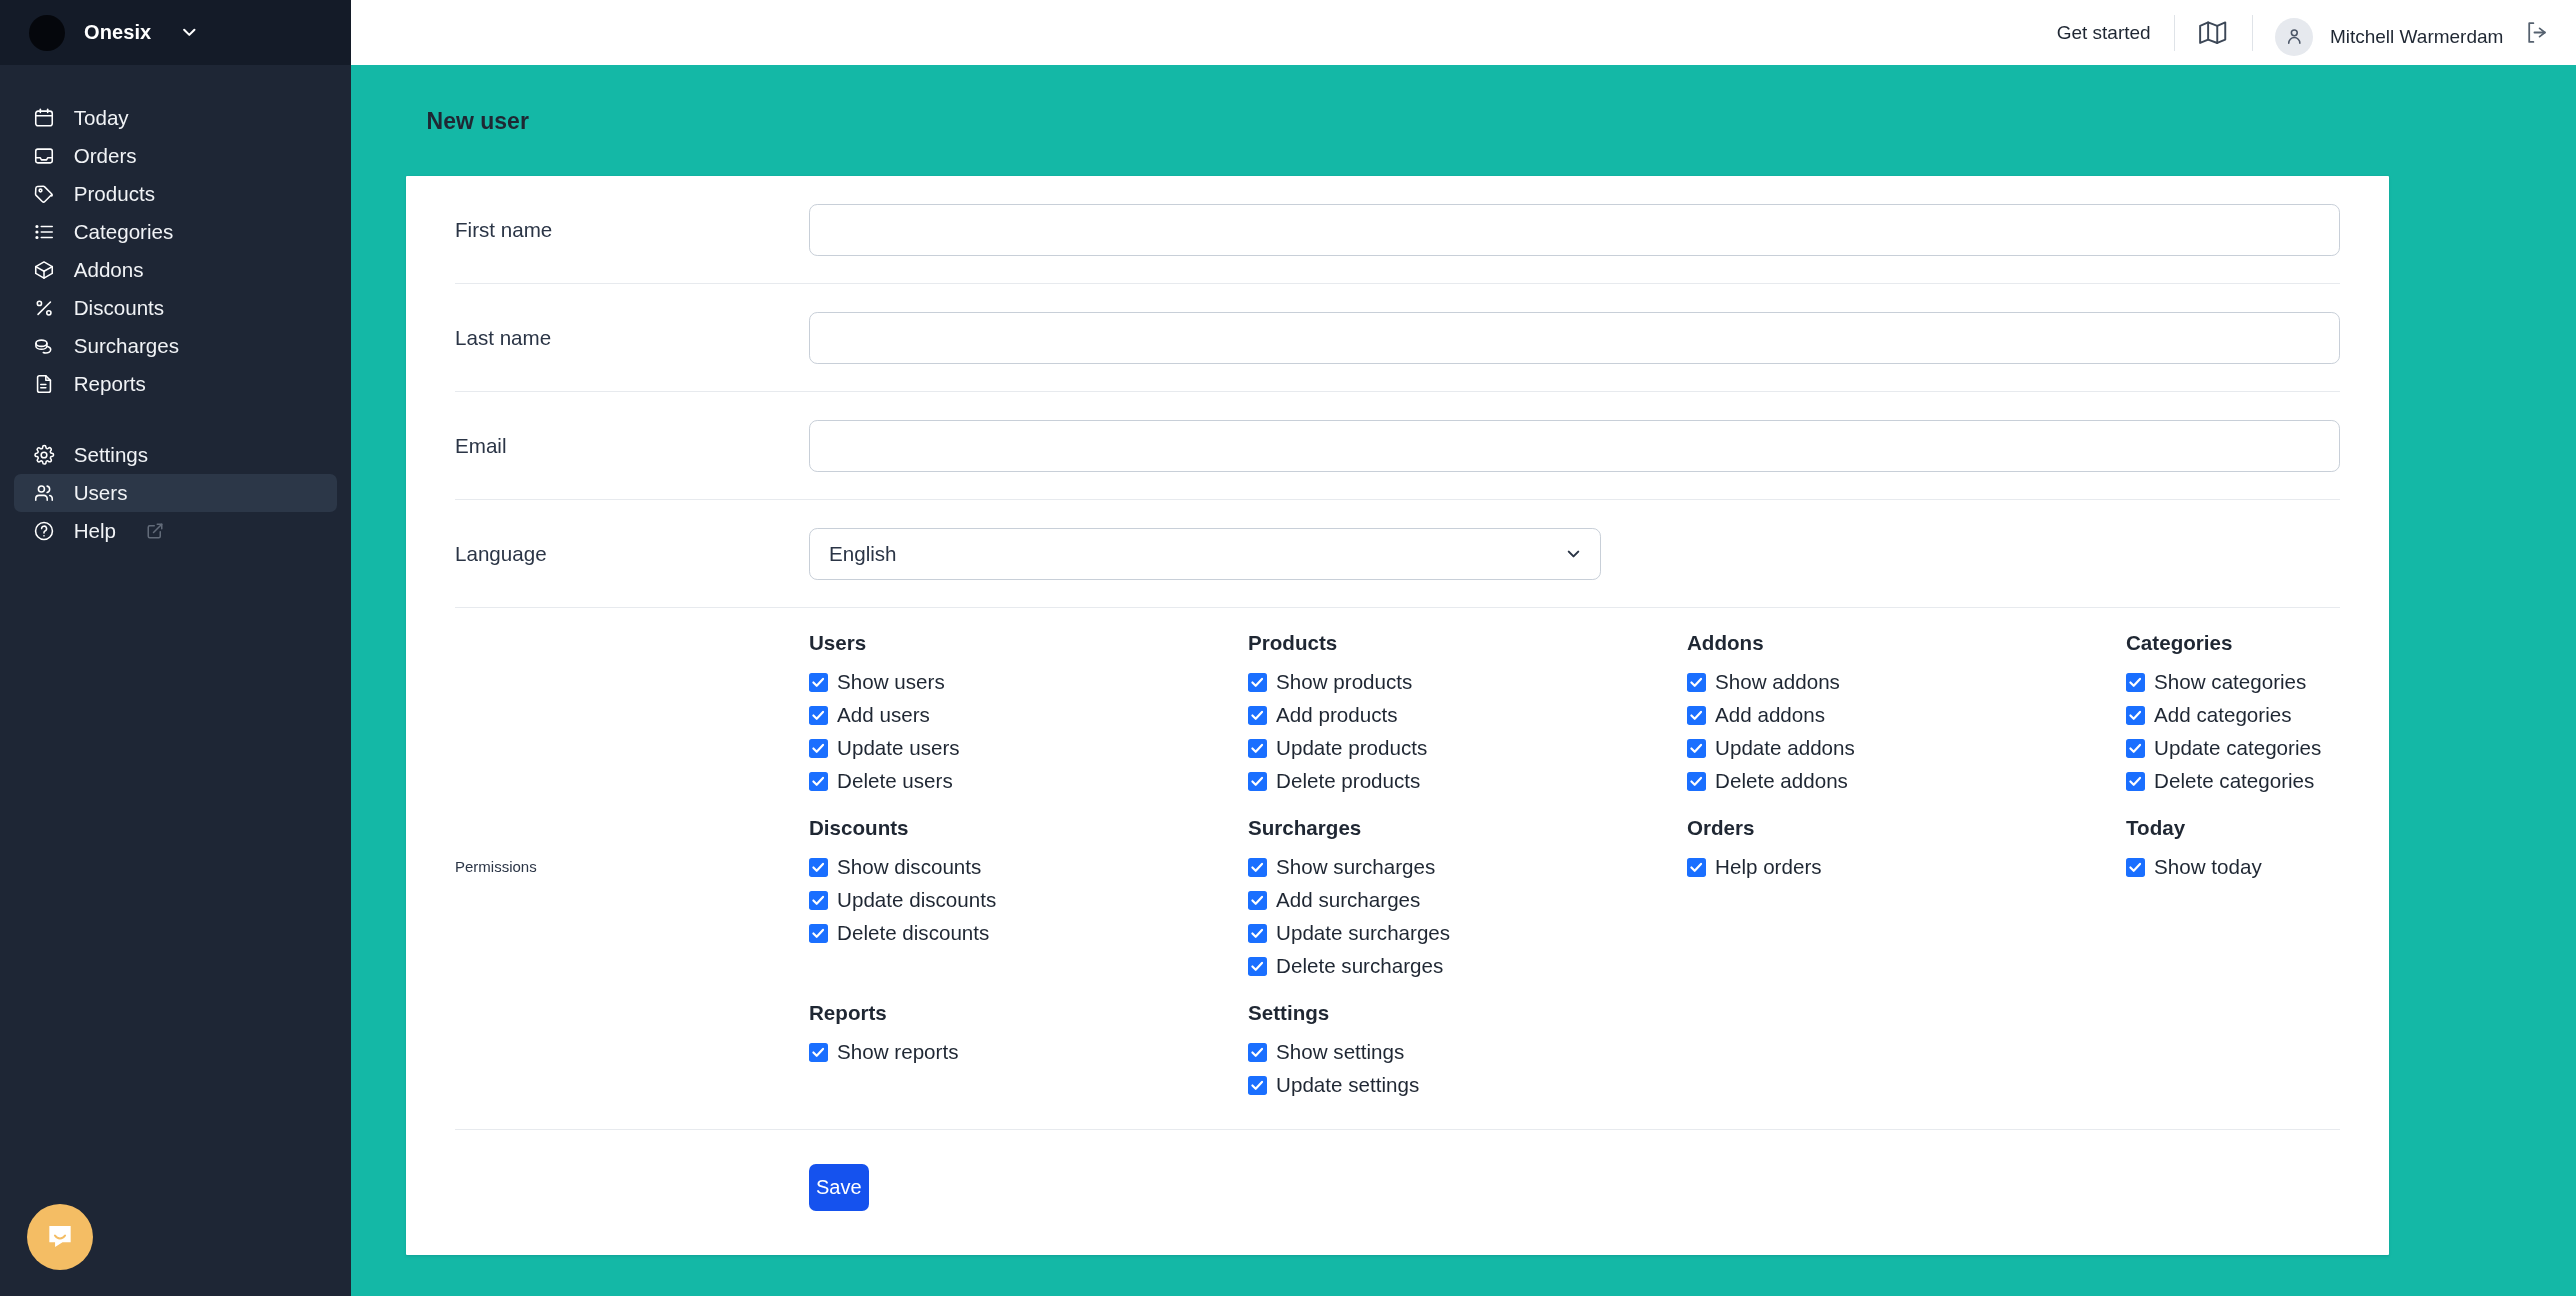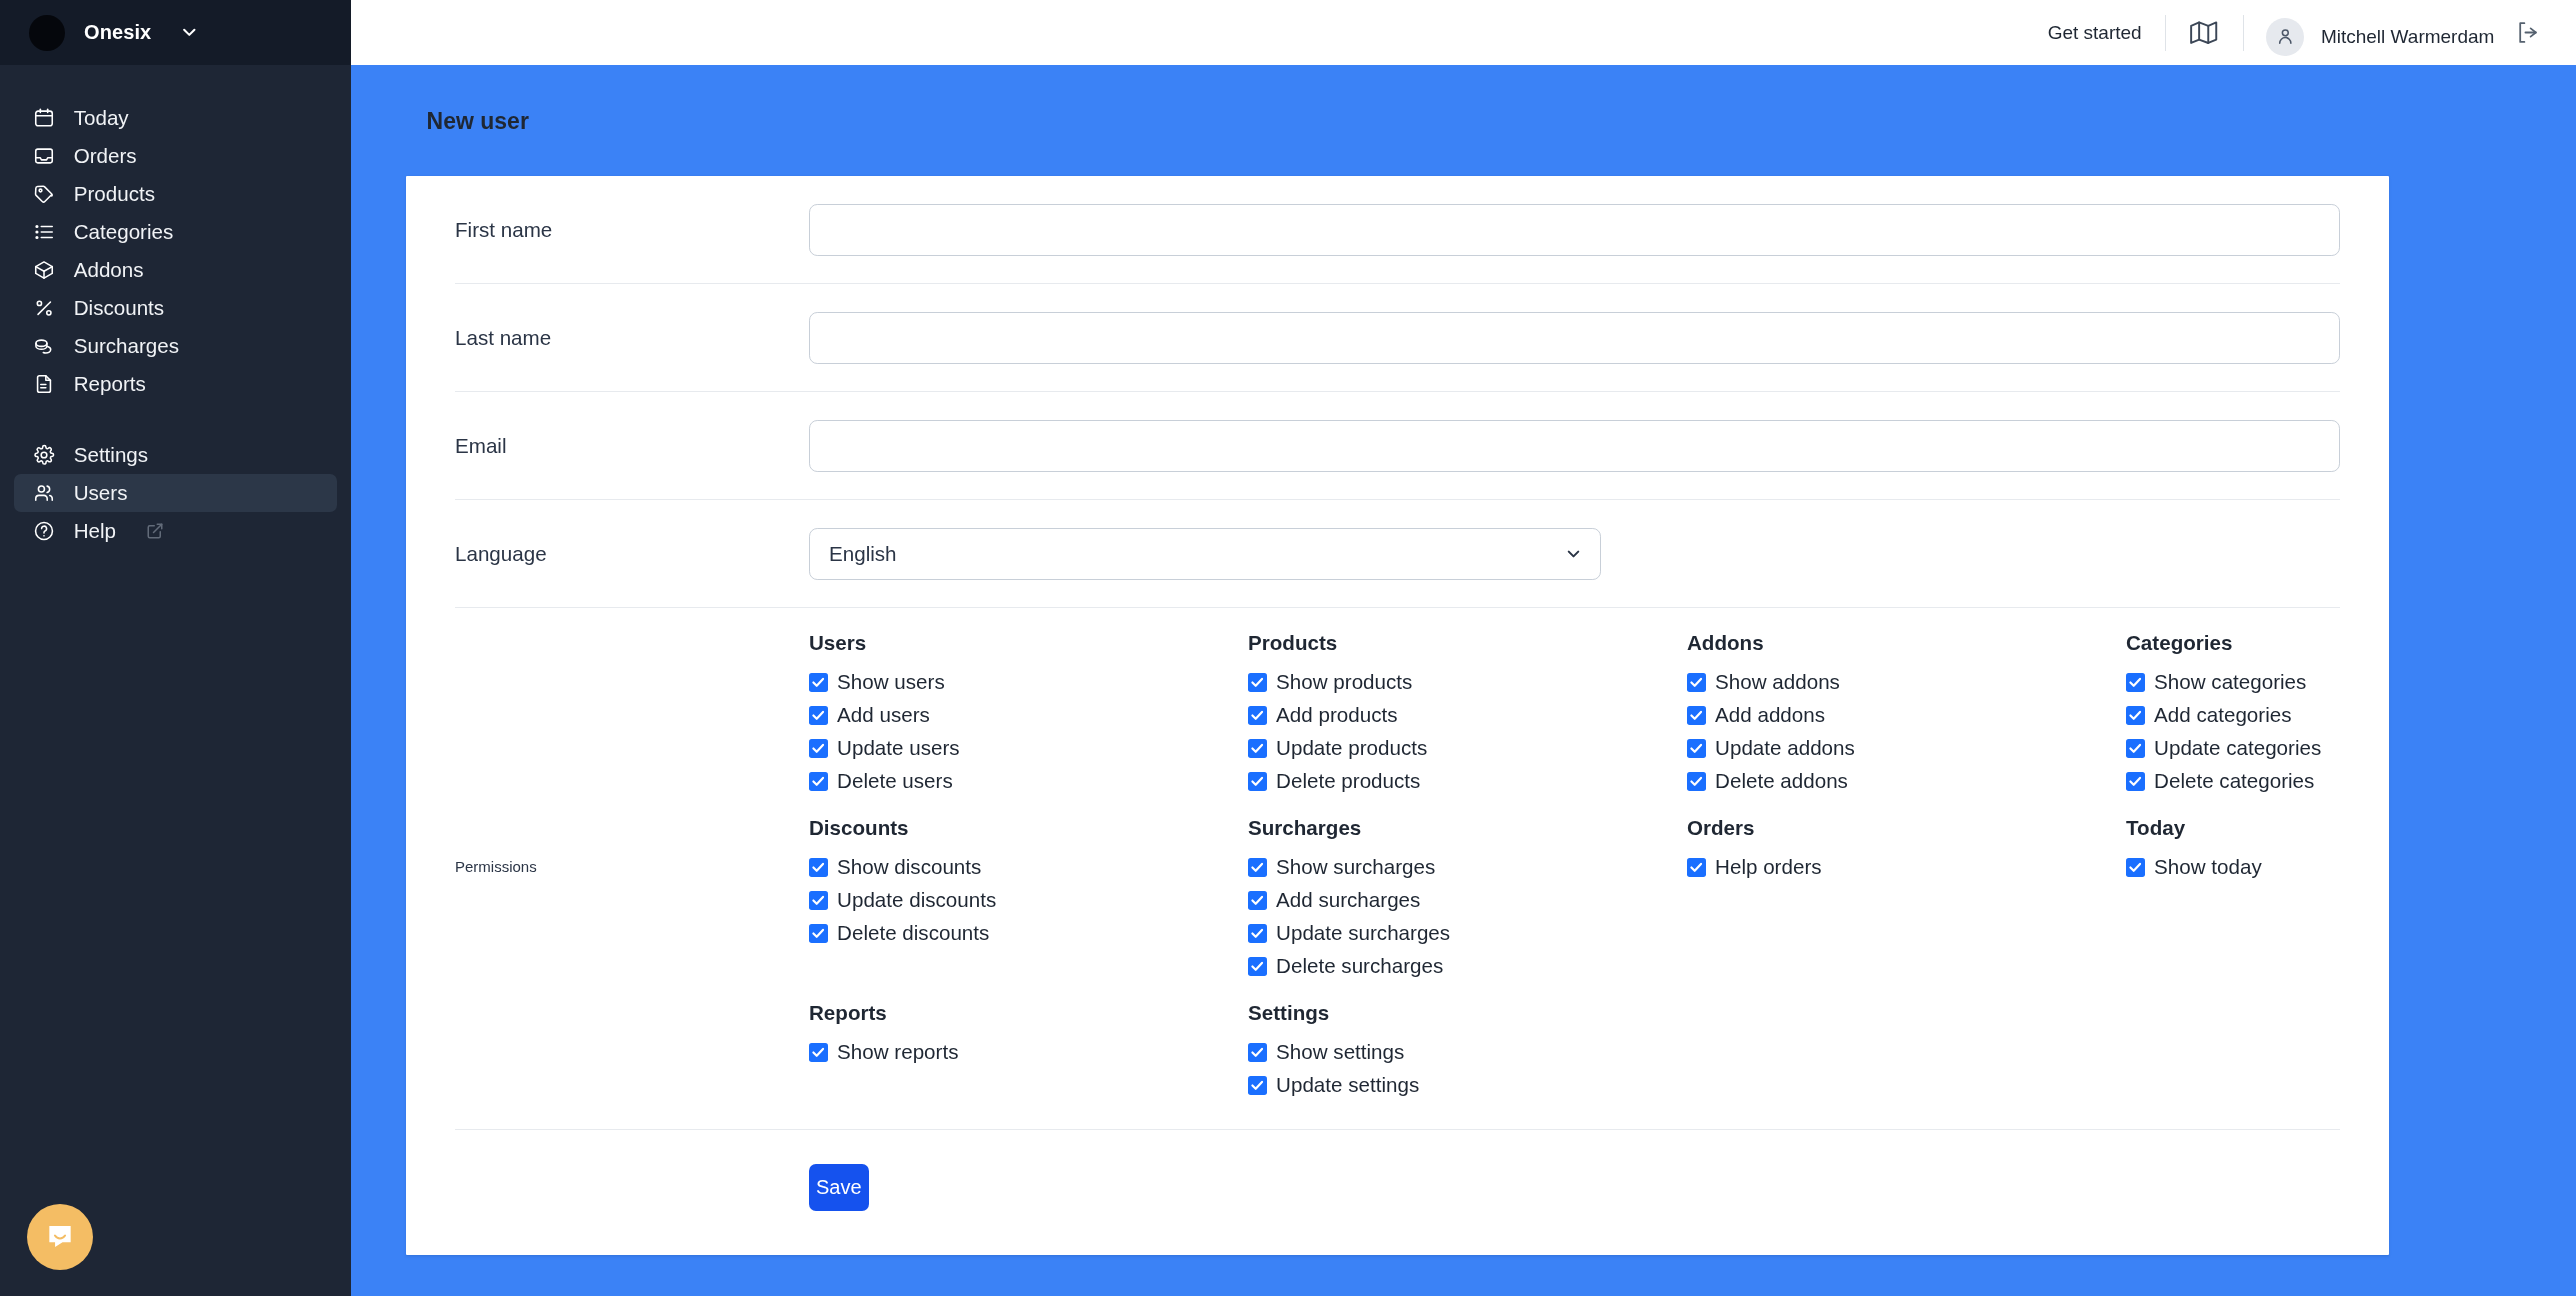--- a/index.html
+++ b/index.html
@@ -58,36 +58,36 @@
     width: 66px; height: 66px; border-radius: 50%;
     background: #f4bd64;
     display: flex; align-items: center; justify-content: center;
   }
 
   
   .main { flex: 1 1 auto; display: flex; flex-direction: column; min-width: 0; }
   .topbar {
     height: 65px; background: #ffffff;
     display: flex; align-items: center; justify-content: flex-end;
-    padding-right: 36px;
+    padding-right: 27px;
     flex: 0 0 65px;
   }
   .topbar-link { font-size: 19px; color: #1f2733; padding: 0 23px; }
   .topbar-div { width: 0.7px; height: 36px; background: #dfe3e8; }
   .topbar-icon { padding: 0 25px; display: flex; align-items: center; }
   .topbar-user { display: flex; align-items: center; gap: 16.5px; padding-left: 23px; margin-top: 8px; }
   .avatar {
     width: 38px; height: 38px; border-radius: 50%;
     background: #e6e9ee; display: flex; align-items: center; justify-content: center;
   }
   .topbar-username { font-size: 19px; color: #1f2733; }
   .logout-icon { padding-left: 20.6px; display: flex; align-items: center; }
 
   .content {
-    flex: 1 1 auto; background: #3b82f6;
+    flex: 1 1 auto; background: #14b8a6;
     padding: 43px 187px 0 55px;
     overflow: hidden;
   }
   .page-title { font-size: 23px; color: #1f2733; margin-bottom: 41px; padding-left: 20.6px; }
 
   .card {
     background: #ffffff;
     border-radius: 1px;
     box-shadow: 0 1.4px 3.4px rgba(20,30,50,.07), 0 0.7px 1.4px rgba(20,30,50,.05);
     padding: 0 49px 0 49px;

